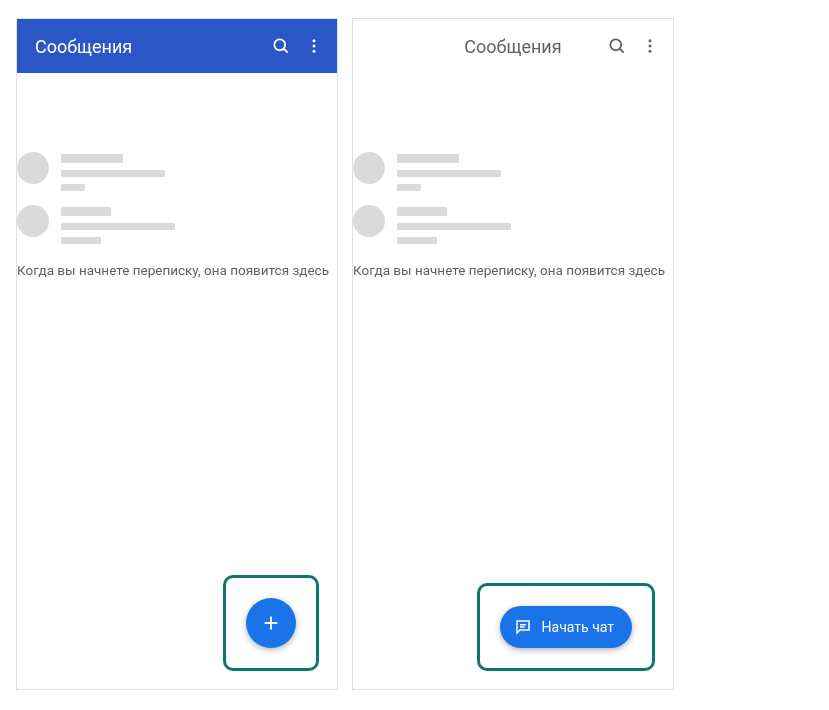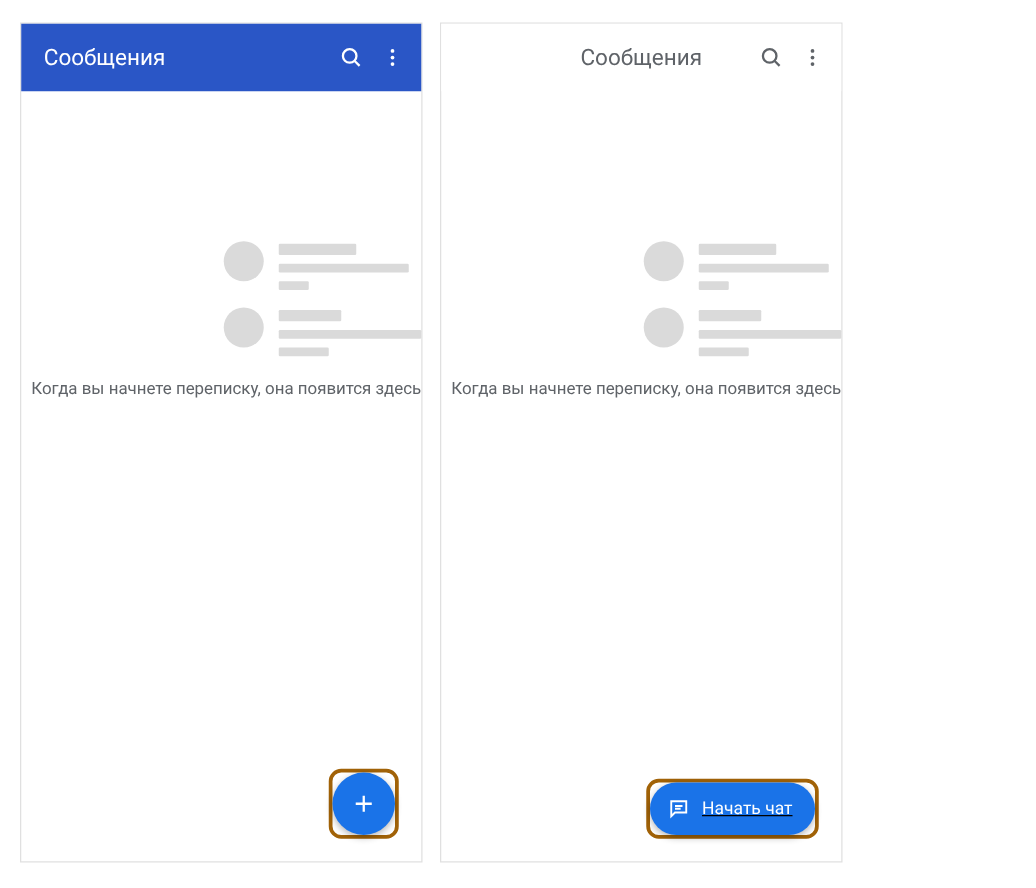--- a/index.html
+++ b/index.html
@@ -47,49 +47,48 @@
       position: absolute;
       right: 14px;
       display: flex;
       align-items: center;
       gap: 14px;
     }
     .content {
       flex: 1;
       display: flex;
       flex-direction: column;
-      align-items: flex-end;
+      align-items: flex-start;
       justify-content: flex-start;
-      padding-top: 120px;
+      padding-top: 79px;
     }
     .placeholder-graphic {
       display: flex;
       flex-direction: column;
       gap: 14px;
       margin-bottom: 18px;
     }
     .ph-row { display: flex; align-items: flex-start; gap: 12px; }
     .ph-circle { width: 32px; height: 32px; border-radius: 50%; background: #dadada; }
     .ph-lines { display: flex; flex-direction: column; gap: 7px; padding-top: 2px; }
     .ph-line { height: 7px; background: #dadada; border-radius: 1px; }
     .empty-text {
       font-size: 13.5px;
       color: #5f6368;
       text-align: center;
     }
     
     .fab-highlight {
       position: absolute;
-      border: 3px solid #a16207;
+      border: 3px solid #0f766e;
       border-radius: 10px;
-      padding: 0;
+      padding: 20px;
       display: flex;
       align-items: center;
       justify-content: center;
-      text-decoration: underline;
     }
     .fab-round {
       width: 50px;
       height: 50px;
       border-radius: 50%;
       background: #1a73e8;
       display: flex;
       align-items: center;
       justify-content: center;
       color: #fff;

